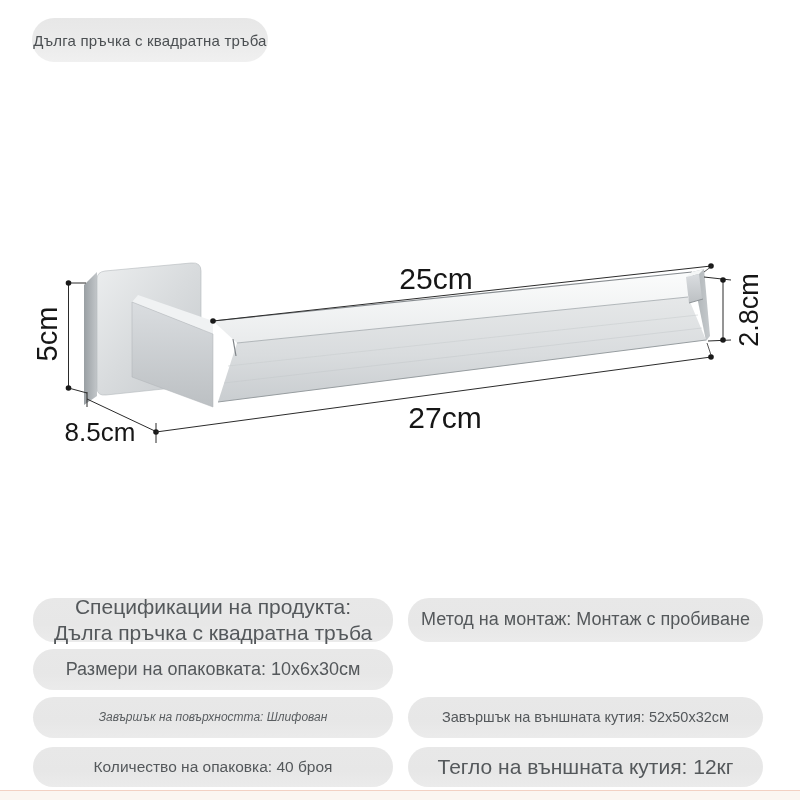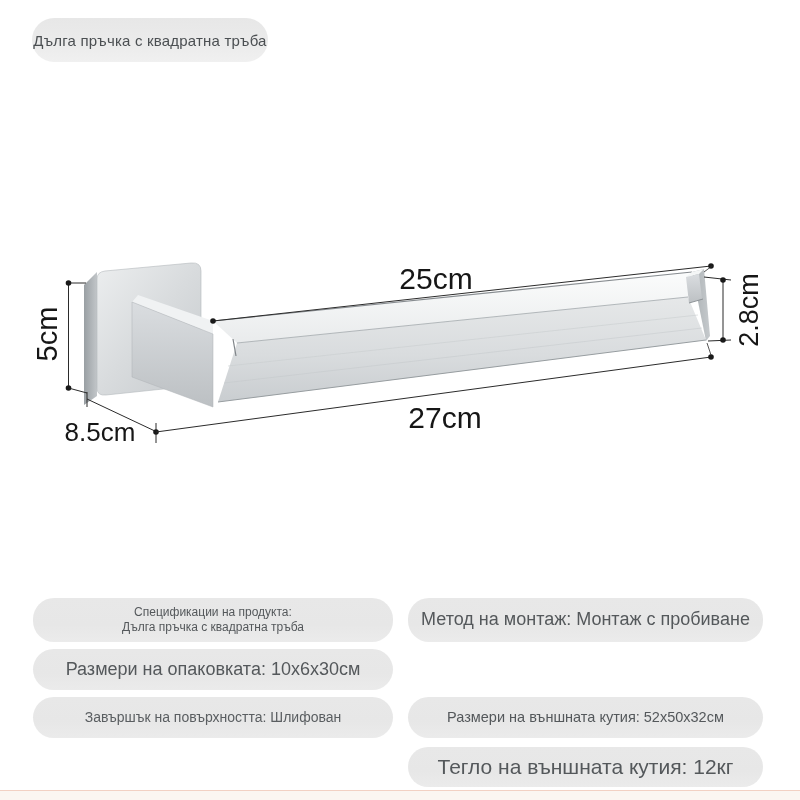--- a/index.html
+++ b/index.html
@@ -29,25 +29,25 @@
     background:linear-gradient(180deg,#e8e8e8 0%,#e7e7e7 60%,#ebebeb 100%);
     display:flex;flex-direction:column;align-items:center;justify-content:center;
     color:#54585b;text-align:center;line-height:1.22;
   }
   .col-l{left:33px;width:360px;}
   .col-r{left:408px;width:355px;}
   .r1{top:598px;height:44px;}
   .r2{top:649px;height:41px;text-align:right;}
   .r3{top:697px;height:41px;}
   .r4{top:747px;height:40px;}
-  .fs-17{font-size:12px;text-align:right;}
+  .fs-17{font-size:21px;text-align:right;}
   .fs-18{font-size:18px;}
   .fs-15{font-size:15.5px;}
   .fs-14{font-size:14.5px;}
-  .fs-12{font-size:14px;color:#5a5e61;}
+  .fs-12{font-size:12px;color:#5a5e61;font-style:italic;}
   .fs-21{font-size:21px;text-align:center;}
 
   
   .bottom-strip{
     position:absolute;left:0;top:790px;width:800px;height:10px;
     background:#fbf6f1;border-top:1px solid #f2d1c3;
   }
 </style>
 </head>
 <body>
@@ -157,25 +157,28 @@
   <div class="pill col-l r1 fs-17">
     <span>Спецификации на продукта:</span>
     <span>Дълга пръчка с квадратна тръба</span>
   </div>
   <div class="pill col-l r2 fs-18">
     <span>Размери на опаковката: 10x6x30см</span>
   </div>
   <div class="pill col-l r3 fs-12">
     <span>Завършък на повърхността: Шлифован</span>
   </div>
+  <div class="pill col-l r4 fs-15">
+    <span>Количество на опаковка: 40 броя</span>
+  </div>
 
   <div class="pill col-r r1 fs-18">
     <span>Метод на монтаж: Монтаж с пробиване</span>
   </div>
   <div class="pill col-r r3 fs-14">
-    <span>Размери на външната кутия: 52x50x32см</span>
+    <span>Завършък на външната кутия: 52x50x32см</span>
   </div>
   <div class="pill col-r r4 fs-21">
     <span>Тегло на външната кутия: 12кг</span>
   </div>
 
   <div class="bottom-strip"></div>
 </div>
 
 </body></html>

